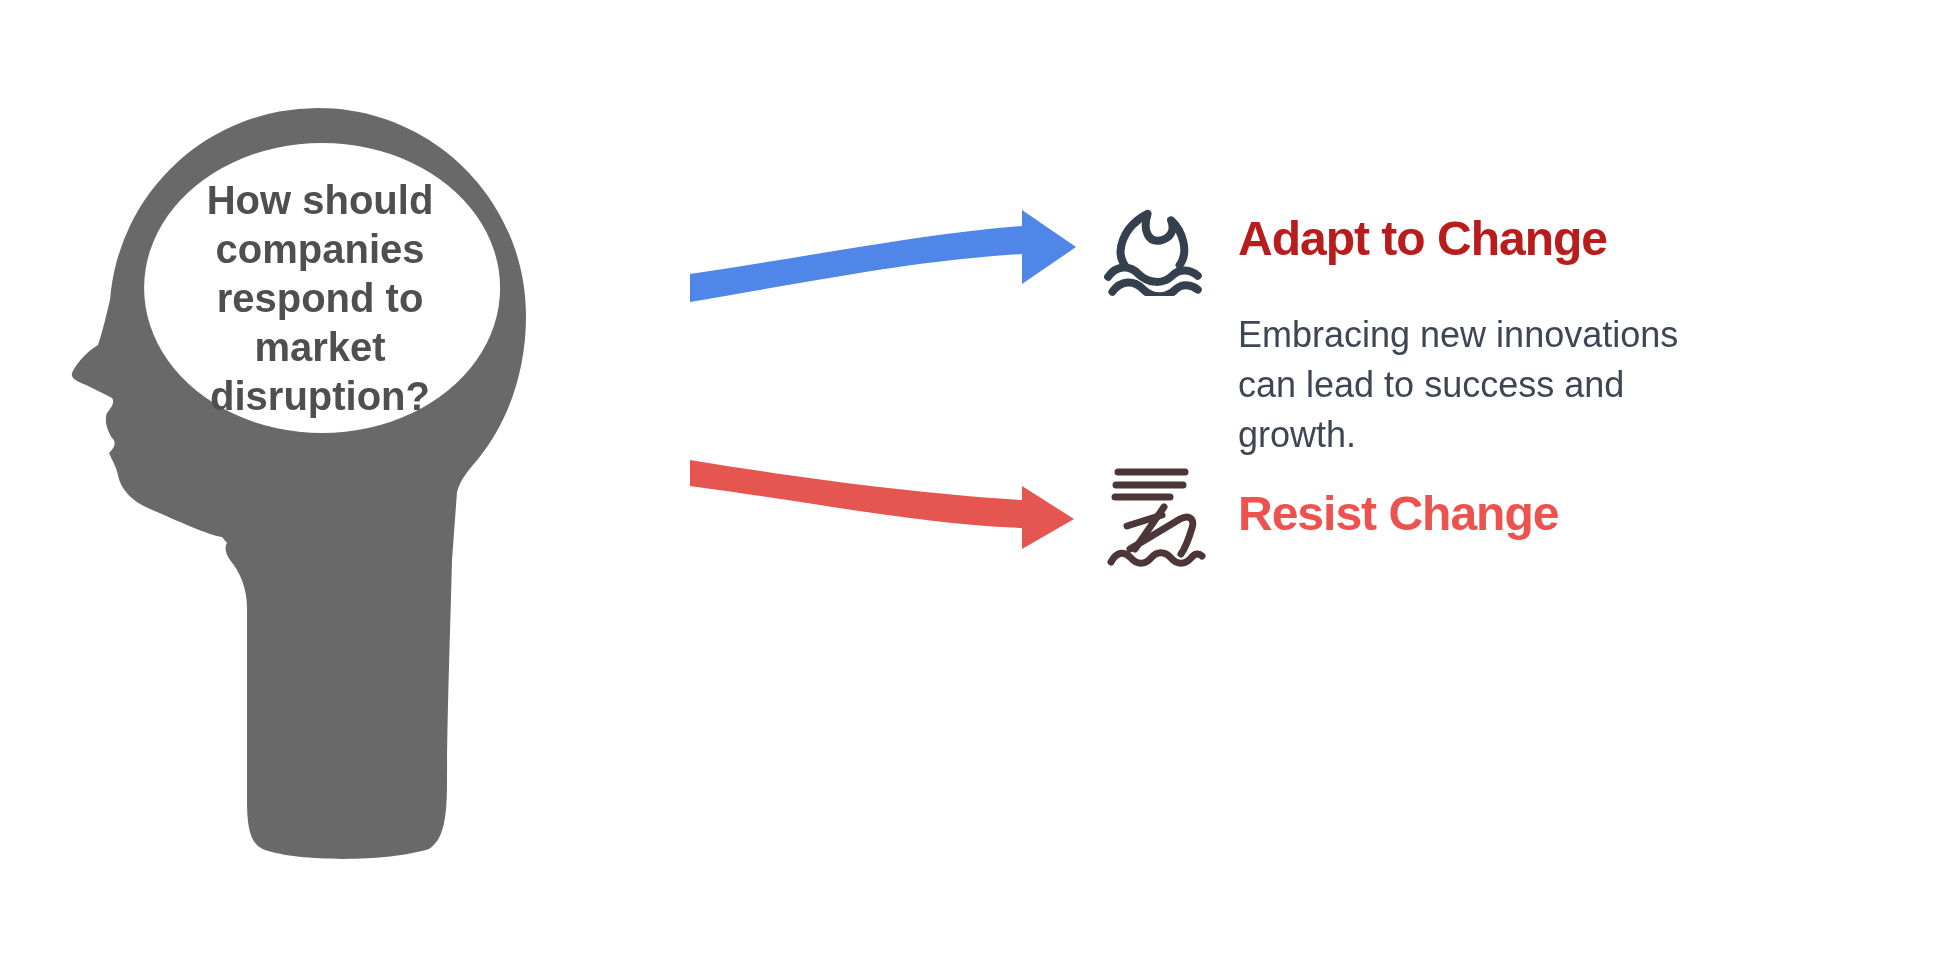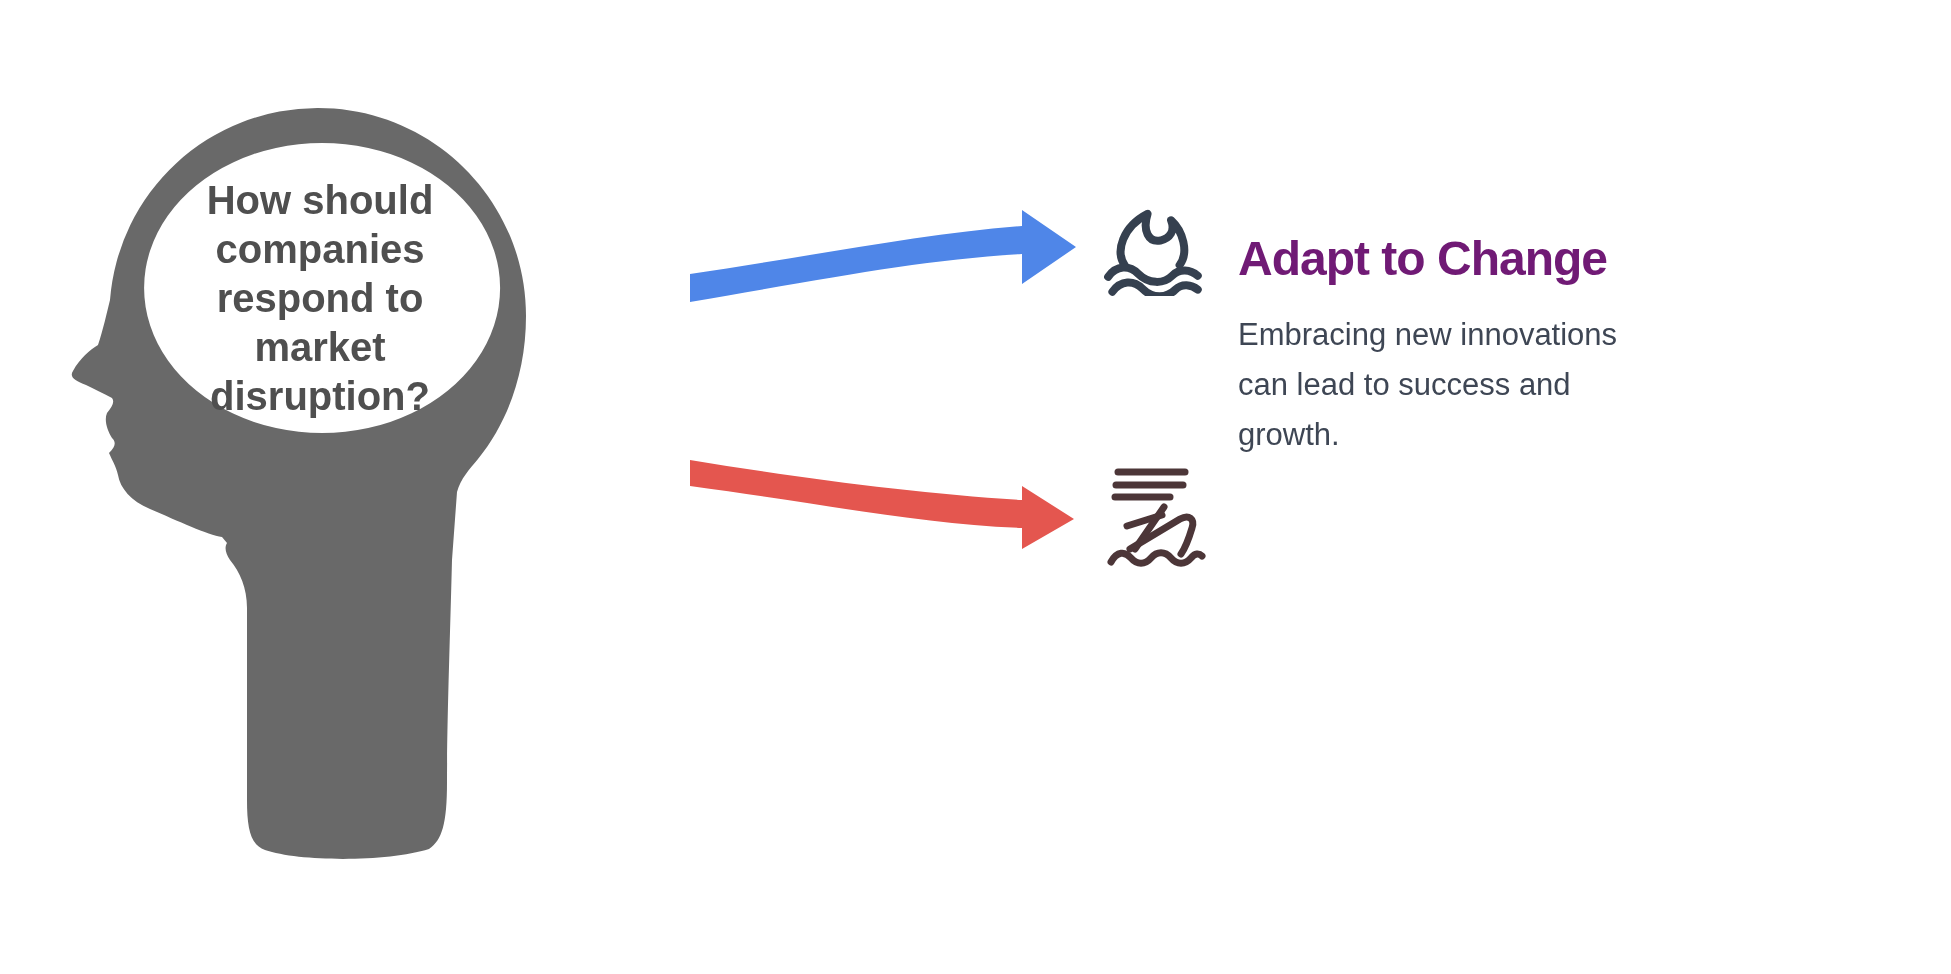--- a/index.html
+++ b/index.html
@@ -18,25 +18,25 @@
     font-size:40px;line-height:49px;font-weight:bold;
     color:#4f4f4f;
     white-space:pre-line;
     letter-spacing:0px;
   }
   
   .option-title{
     font-size:48px;line-height:54px;font-weight:bold;
     letter-spacing:-1px;white-space:nowrap;
   }
-  #adapt-title{left:1238px;top:232px;color:#701a75;}
+  #adapt-title{left:1238px;top:212px;color:#b91c1c;}
   #resist-title{left:1238px;top:487px;color:#ed534e;}
   
   .option-body{
-    font-size:31px;line-height:50px;font-weight:normal;
+    font-size:36px;line-height:50px;font-weight:normal;
     white-space:pre-line;width:560px;
   }
   #adapt-body{left:1238px;top:310px;color:#3e4654;}
   #resist-body{left:1238px;top:580px;color:#4e363b;}
   svg{display:block;}
 </style>
 </head>
 <body>
 
 <div id="canvas">
@@ -98,14 +98,15 @@
     <path d="M21,65 L56,54"></path>
     <path d="M24,88 L74,58 C83,53 89,58 86,67 C83,77 80,86 75,93"></path>
     <path d="M5,101 C11,90 19,90 25,97 C31,104 39,104 45,97 C51,90 59,90 65,97 C71,104 79,104 85,97 C89,92 93,92 96,95"></path>
   </svg>
 
   <div id="adapt-title" class="abs option-title">Adapt to Change</div>
   <div id="adapt-body" class="abs option-body">Embracing new innovations
 can lead to success and
 growth.</div>
 
+  <div id="resist-title" class="abs option-title">Resist Change</div>
 
 </div>
 
 </body></html>

